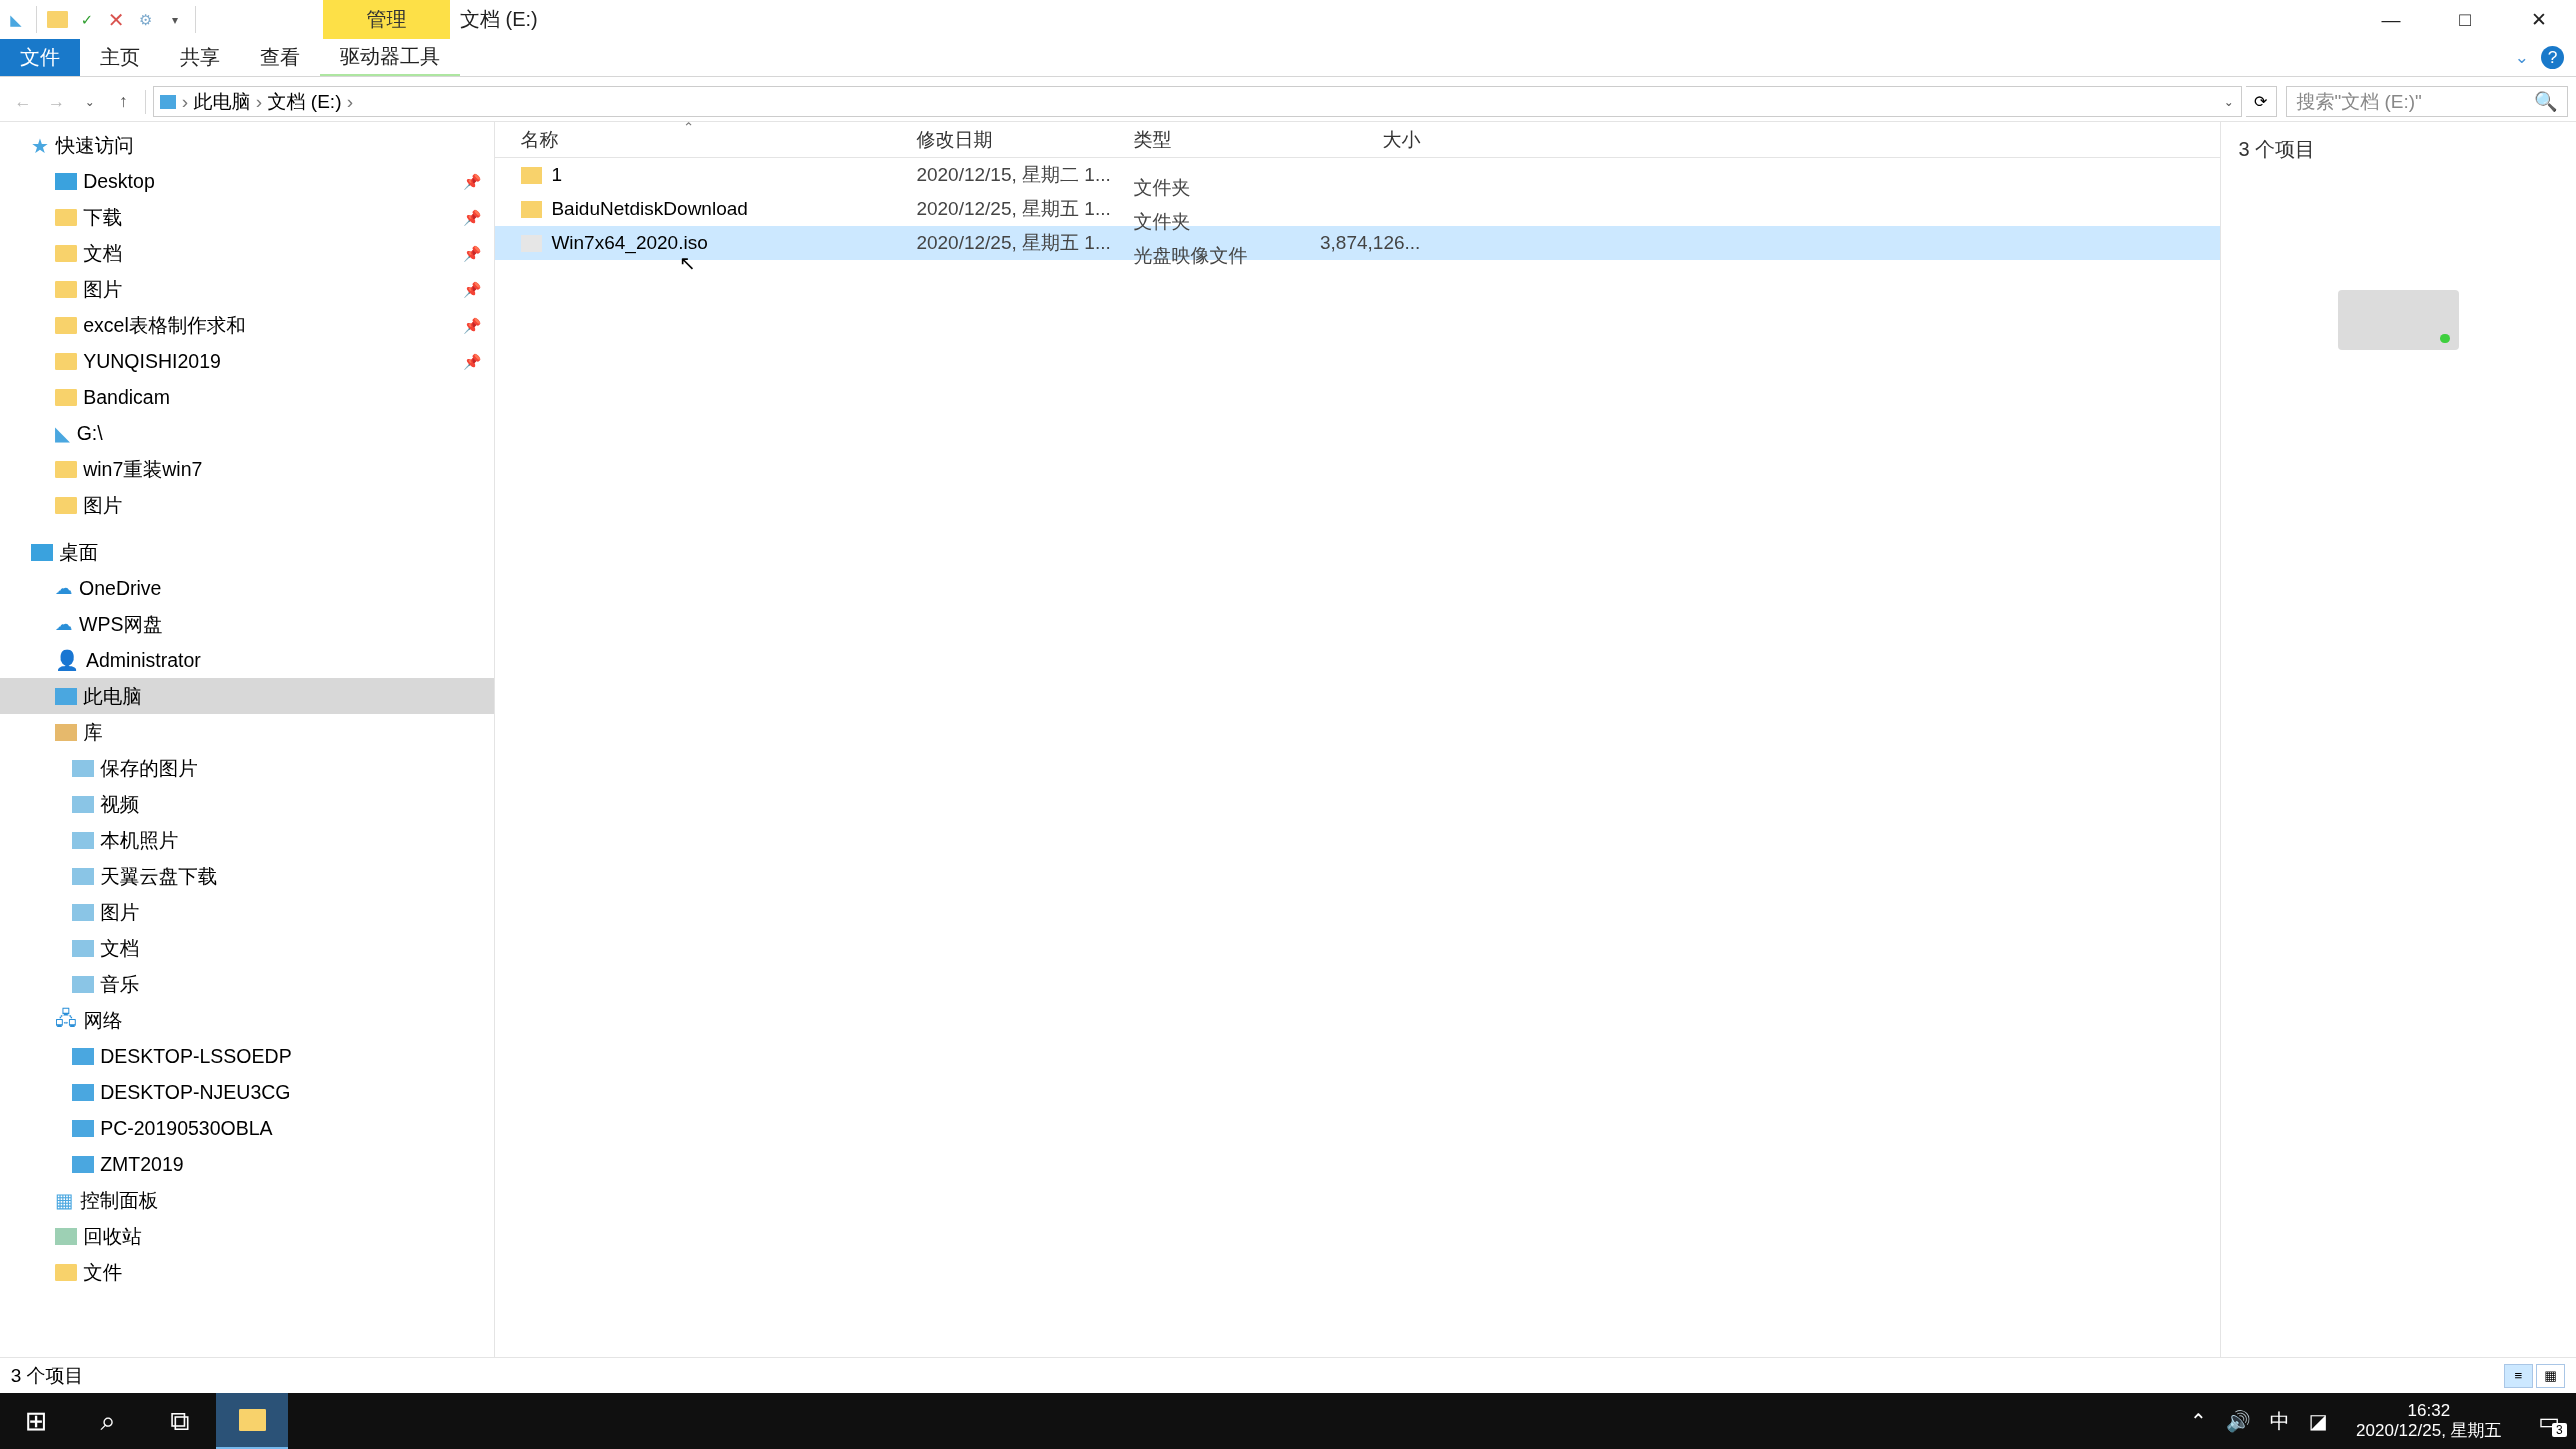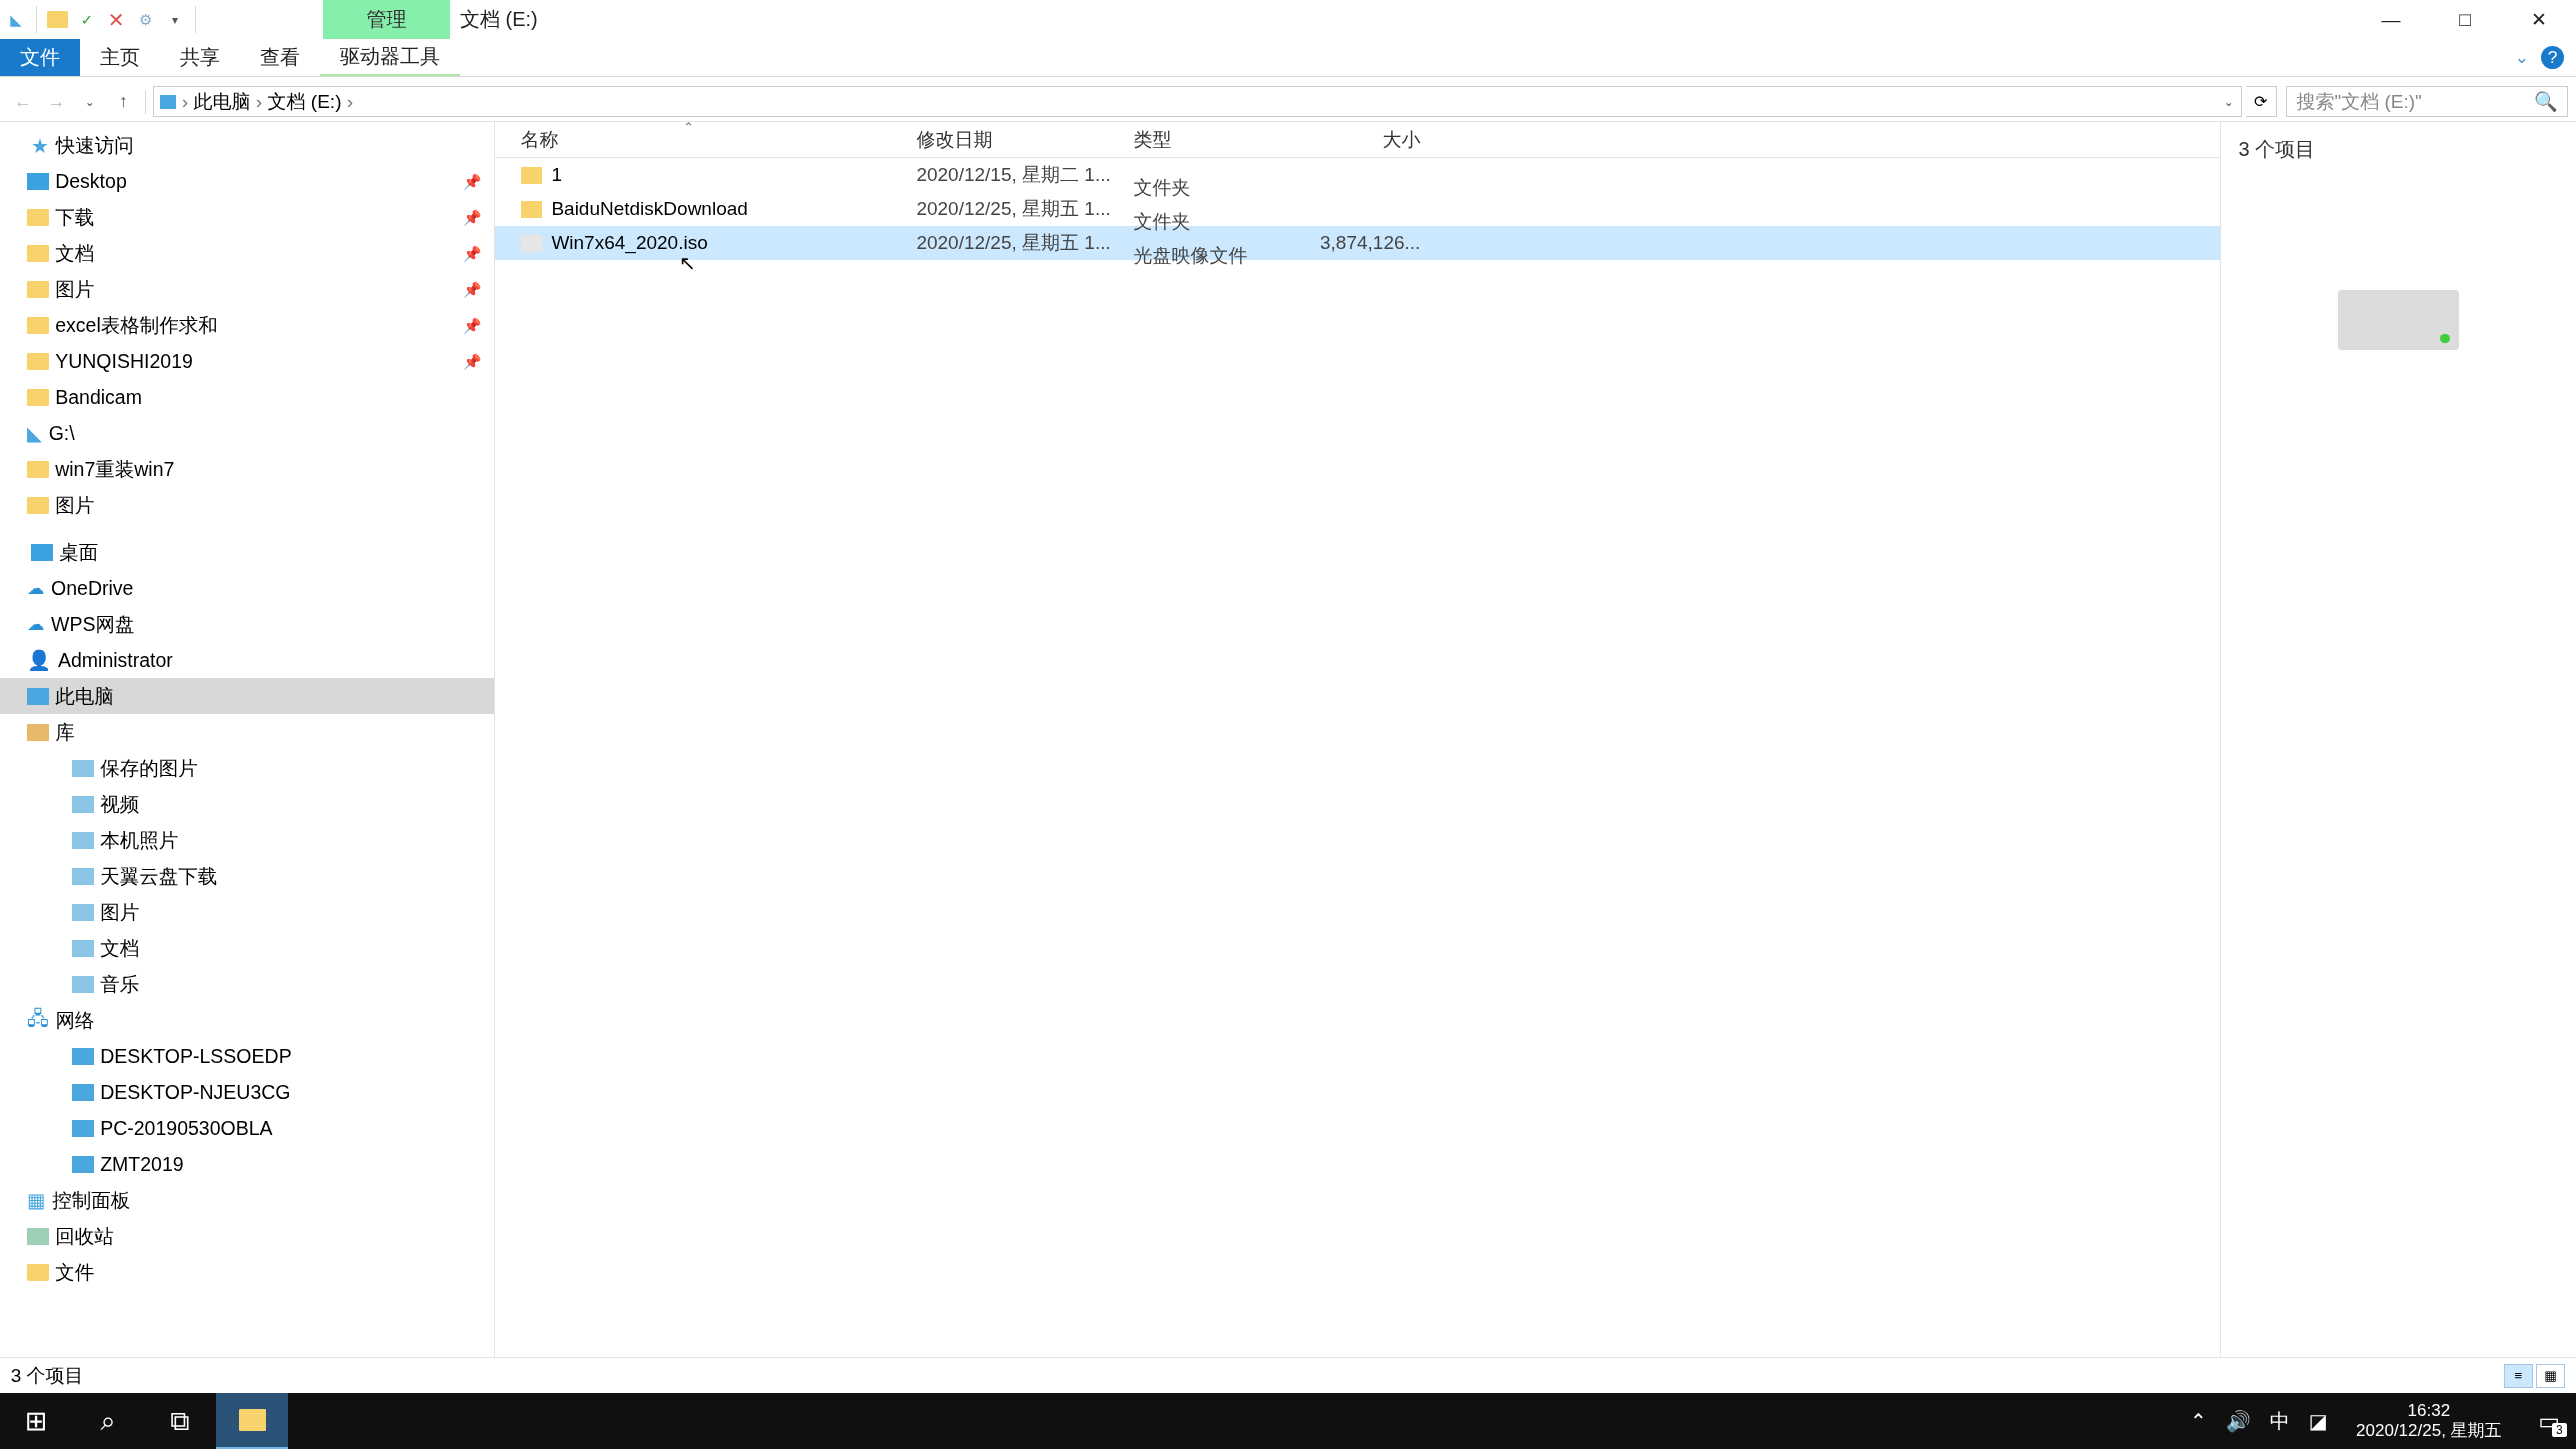--- a/index.html
+++ b/index.html
@@ -4,21 +4,21 @@
 <style>
 * { box-sizing: border-box; margin: 0; padding: 0; font-family: "Microsoft YaHei", "Segoe UI", sans-serif; }
 html, body { width: 2576px; height: 1449px; overflow: hidden; background: #fff; }
 .win { width: 2576px; height: 1393px; background: #fff; display: flex; flex-direction: column; }
 
 
 .titlebar { height: 39px; display: flex; align-items: center; background: #fff; position: relative; }
 .qat { display: flex; align-items: center; gap: 5.4px; padding-left: 4px; }
 .qat-ic { width: 24px; height: 24px; display: flex; align-items: center; justify-content: center; font-size: 14.8px; }
 .qat-sep { width: 1.3px; height: 27px; background: #d6d6d6; margin: 0 2.7px; }
-.context-tab { position: absolute; left: 323px; top: 0; height: 39px; width: 127px; background: #86efac; color: #333; display: flex; align-items: center; justify-content: center; font-size: 20px; }
+.context-tab { position: absolute; left: 323px; top: 0; height: 39px; width: 127px; background: #fde047; color: #333; display: flex; align-items: center; justify-content: center; font-size: 20px; }
 .win-title { position: absolute; left: 460px; top: 0; height: 39px; display: flex; align-items: center; font-size: 20px; color: #222; }
 .win-ctrl { position: absolute; right: 0; top: 0; display: flex; }
 .win-ctrl div { width: 74px; height: 39px; display: flex; align-items: center; justify-content: center; font-size: 19px; color: #222; }
 .win-ctrl .close { color: #222; }
 
 
 .ribbon { height: 38px; display: flex; align-items: stretch; background: #fff; border-bottom: 1.3px solid #d6d6d6; }
 .ribbon-tab { padding: 0 20px; display: flex; align-items: center; font-size: 20px; color: #222; }
 .ribbon-tab.file { background: #1979ca; color: #fff; }
 .ribbon-tab.context { border-bottom: 2.7px solid #aee6a1; }
@@ -35,21 +35,21 @@
 .crumb-monitor { width: 16px; height: 13.4px; background: #4aa7e0; display: inline-block; }
 .addr-refresh { width: 31px; height: 31px; border: 0.7px solid #ccc; border-left: none; display: flex; align-items: center; justify-content: center; font-size: 16px; }
 .search { width: 282px; height: 31px; border: 0.7px solid #ccc; margin-left: 5.4px; display: flex; align-items: center; padding: 0 9.4px; font-size: 19px; color: #888; justify-content: space-between; }
 
 
 .body { flex: 1; display: flex; border-top: 0.7px solid #e4e4e4; overflow: hidden; }
 
 
 .tree { width: 495px; border-right: 0.7px solid #e4e4e4; padding-top: 5.4px; overflow: hidden; font-size: 19.5px; }
 .tree-item { height: 36px; display: flex; align-items: center; gap: 6.7px; padding-left: 31px; position: relative; }
-.tree-item.lv2 { padding-left: 27px; }
+.tree-item.lv2 { padding-left: 55px; }
 .tree-item.lv3 { padding-left: 72px; }
 .tree-item.sel { background: #d8d8d8; }
 .pin { position: absolute; right: 12px; font-size: 14.8px; color: #888; }
 .ico { width: 21.5px; height: 17.4px; display: inline-block; }
 .ico-folder { background: #f8d26b; border-radius: 1.3px; }
 .ico-star { color: #4aa7e0; font-size: 20px; }
 .ico-cloud { color: #2a8fd8; font-size: 17.4px; }
 .ico-pc { background: #4aa7e0; }
 .ico-lib { background: #e6b96c; }
 .ico-network { color: #2a8fd8; }

